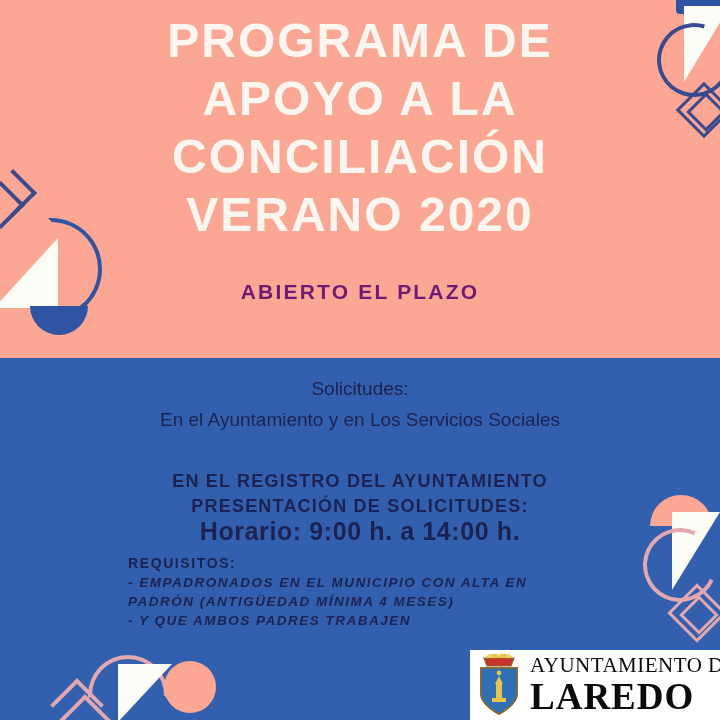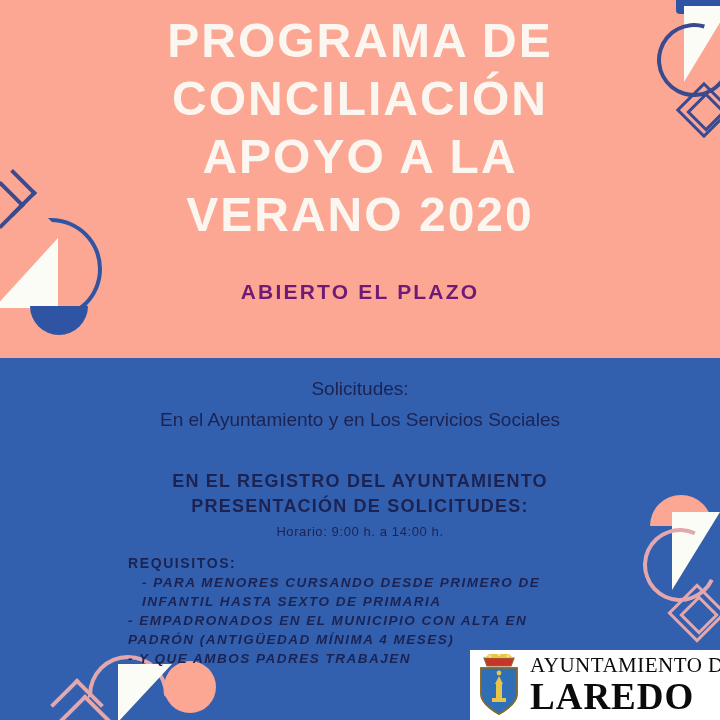--- a/index.html
+++ b/index.html
@@ -220,21 +220,21 @@
     left: 0; top: 469px;
     width: 720px;
     text-align: center;
     color: #1c2352;
     font-weight: 700;
     font-size: 18px;
     line-height: 25px;
     letter-spacing: 1.2px;
   }
   .presentacion .line { display: block; }
-  .presentacion .line.horario { font-weight: 400; letter-spacing: 0.6px; font-size: 13px; }
+  .presentacion .line.horario { font-weight: 700; letter-spacing: 0.6px; font-size: 25px; }
 
   .requisitos {
     position: absolute;
     left: 128px; top: 553px;
     width: 470px;
     color: #1c2352;
   }
   .req-head {
     font-size: 14px;
     font-weight: 700;
@@ -310,22 +310,22 @@
   <div class="deco bl-triangle"></div>
   <div class="deco bl-halfdome"></div>
   <div class="deco bl-halfdome2"></div>
   <div class="deco bl-chev-outer"></div>
   <div class="deco bl-chev-inner"></div>
 
   <div class="content">
 
     <div class="title">
       <span class="line">PROGRAMA DE</span>
+      <span class="line">APOYO A LA</span>
       <span class="line">CONCILIACIÓN</span>
-      <span class="line">APOYO A LA</span>
       <span class="line">VERANO 2020</span>
     </div>
 
     <div class="subtitle">
       <span class="line">ABIERTO EL PLAZO</span>
     </div>
 
     <div class="solicitudes">
       <span class="line">Solicitudes:</span>
       <span class="line">En el Ayuntamiento y en Los Servicios Sociales</span>
@@ -333,22 +333,20 @@
 
     <div class="presentacion">
       <span class="line">EN EL REGISTRO DEL AYUNTAMIENTO</span>
       <span class="line">PRESENTACIÓN DE SOLICITUDES:</span>
       <span class="line horario">Horario: 9:00 h. a 14:00 h.</span>
     </div>
 
     <div class="requisitos">
       <div class="req-head">REQUISITOS:</div>
       <ul class="req-list">
-        <li class="indent">-  PARA MENORES CURSANDO DESDE PRIMERO DE
-INFANTIL HASTA SEXTO DE PRIMARIA</li>
         <li>- EMPADRONADOS EN EL MUNICIPIO CON ALTA EN
 PADRÓN (ANTIGÜEDAD MÍNIMA 4 MESES)</li>
         <li>- Y QUE AMBOS PADRES TRABAJEN</li>
       </ul>
     </div>
 
     <div class="logo">
       <div class="logo-shield">
         <svg viewBox="0 0 46 62" width="46" height="62" aria-hidden="true">
           <path d="M5 14 h36 v26 c0 11 -18 20 -18 20 S5 51 5 40 Z" fill="#f0e8c8" stroke="#8a6a2a" stroke-width="1.6"></path>

